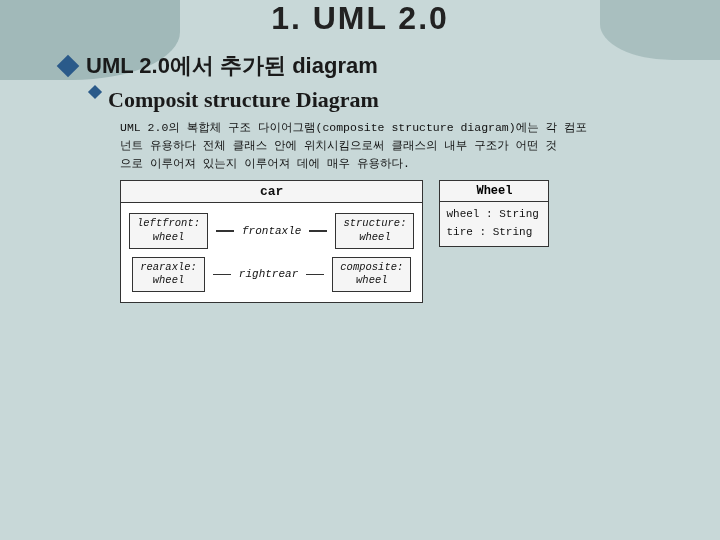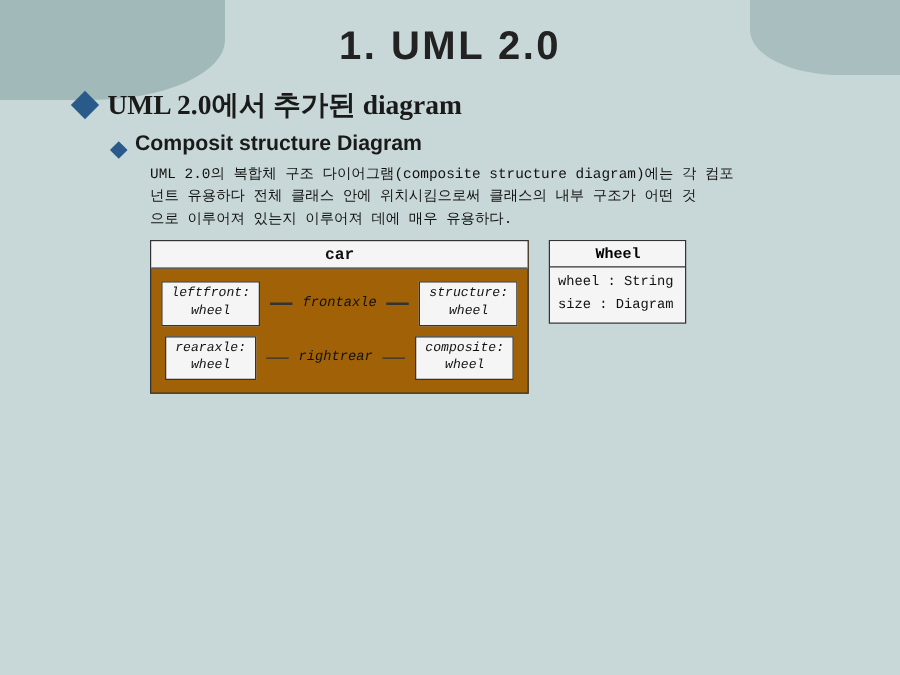--- a/index.html
+++ b/index.html
@@ -34,64 +34,63 @@
     .page-container {
       position: relative;
       width: 720px;
       height: 540px;
       padding: 0 40px;
     }
 
     
     .title-section {
       text-align: center;
-      padding-top: 18px;
       padding-bottom: 14px;
     }
 
     .main-title {
       font-family: Arial, sans-serif;
       font-size: 32px;
       font-weight: bold;
       color: #222;
       letter-spacing: 2px;
     }
 
     
     .content-section {
       padding-left: 20px;
     }
 
     .section-heading {
-      font-family: Liberation Serif, serif;
+      font-family: Liberation Sans, sans-serif;
       font-size: 22px;
       font-weight: bold;
       color: #1a1a1a;
       display: flex;
       align-items: center;
       gap: 10px;
       margin-bottom: 6px;
     }
 
     .bullet-diamond {
       display: inline-block;
       width: 16px;
       height: 16px;
       background: #2a5a8a;
       transform: rotate(45deg);
       flex-shrink: 0;
     }
 
     .sub-heading {
-      font-family: Liberation Sans, sans-serif;
-      font-size: 17px;
+      font-family: Liberation Serif, serif;
+      font-size: 22px;
       font-weight: bold;
       color: #1a1a1a;
       display: flex;
-      align-items: flex-end;
+      align-items: flex-start;
       gap: 8px;
       margin-left: 30px;
       margin-bottom: 6px;
     }
 
     .sub-bullet {
       display: inline-block;
       width: 10px;
       height: 10px;
       background: #2a5a8a;
@@ -112,21 +111,21 @@
     .diagram-area {
       display: flex;
       gap: 16px;
       margin-left: 60px;
       margin-top: 8px;
     }
 
     
     .car-box {
       border: 1.5px solid #333;
-      background: #a16207;
+      background: #ffffff;
       min-width: 290px;
     }
 
     .car-title-bar {
       text-align: center;
       font-size: 13px;
       font-weight: bold;
       color: #111;
       padding: 3px 8px;
       border-bottom: 1.5px solid #333;
@@ -265,19 +264,19 @@
             </div>
           </div>
 
         </div>
       </div>
 
       <div class="wheel-class-box">
         <div class="wheel-class-title">Wheel</div>
         <div class="wheel-class-attrs">
           <div>wheel : String</div>
-          <div>size : Diagram</div>
+          <div>tire : String</div>
         </div>
       </div>
 
     </div>
   </div>
 </div>
 
 </body></html>

